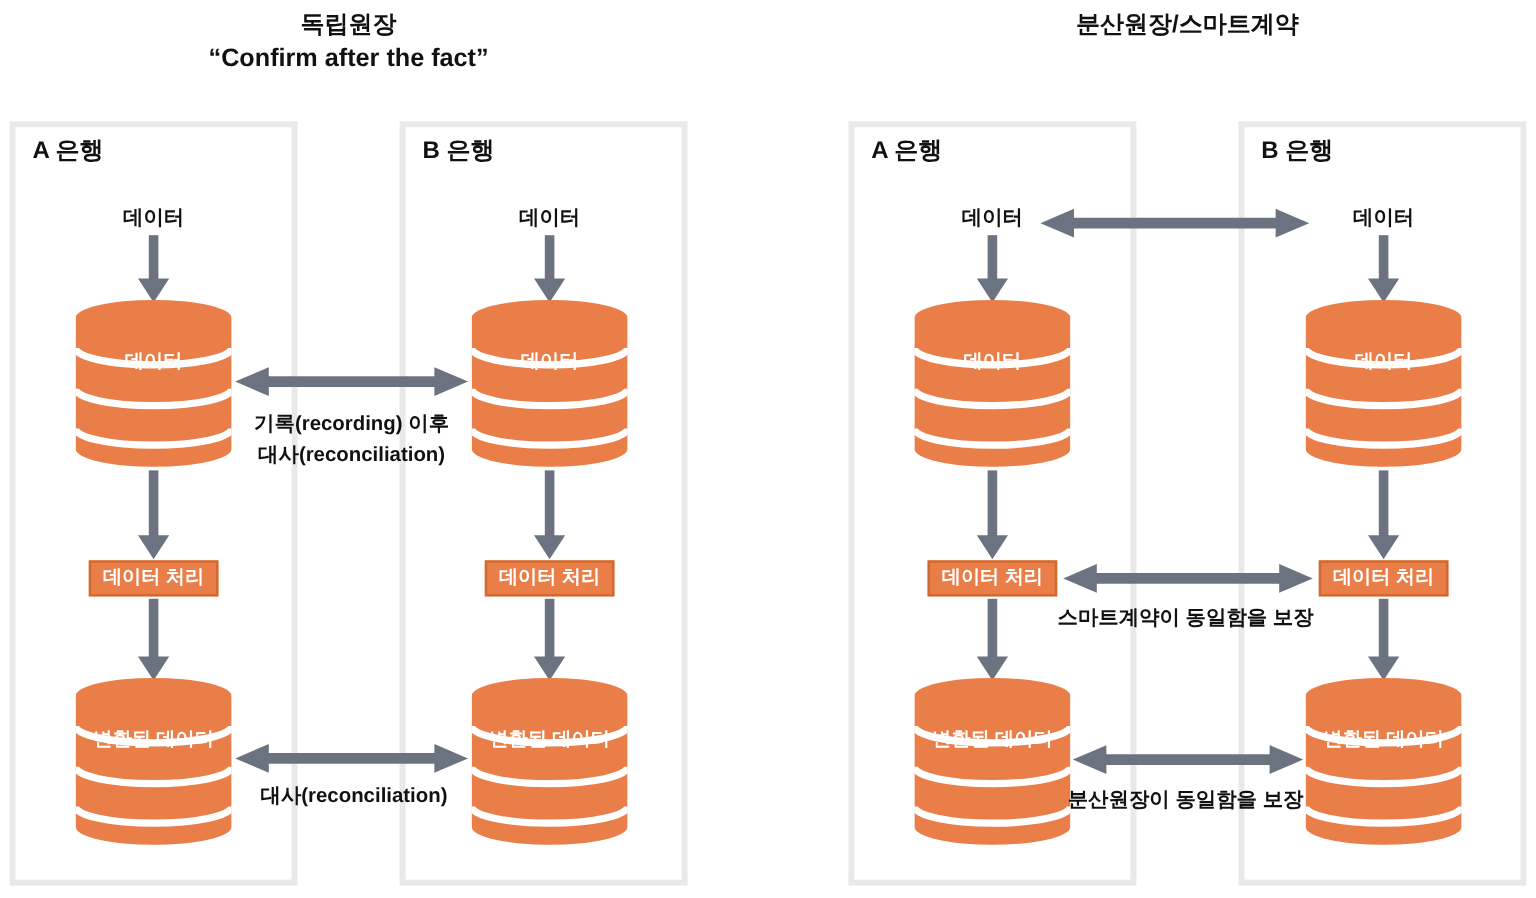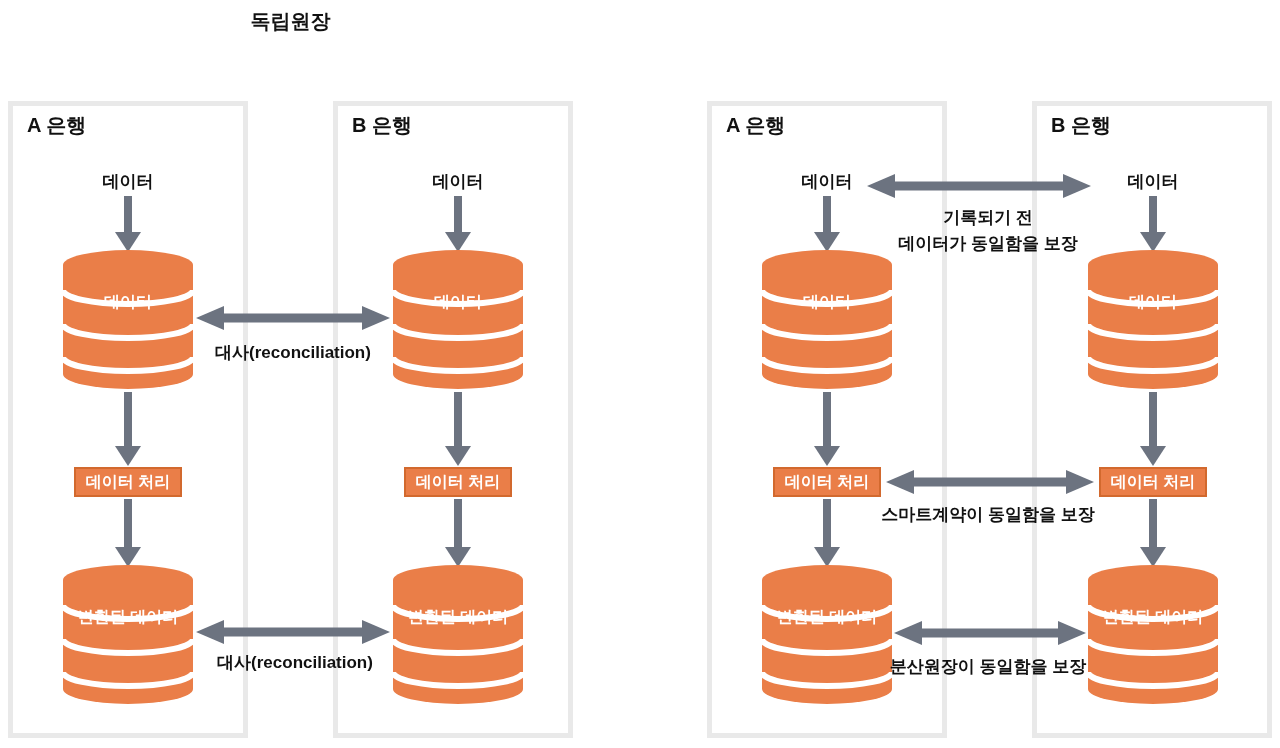--- a/index.html
+++ b/index.html
@@ -44,22 +44,24 @@
   .link-label{position:absolute;font-size:17px;font-weight:bold;text-align:center;line-height:26px;}
   .link-label span{display:block;}
 </style>
 </head>
 <body>
 
 <div class="canvas">
 
   <div class="title" style="left:8px;top:8px;width:565px;">
     <span class="t1">독립원장</span>
+    <span class="t2">“Confirm after the fact”</span>
   </div>
   <div class="title" style="left:707px;top:8px;width:565px;">
+    <span class="t1">분산원장/스마트계약</span>
   </div>
 
   <div class="panel" style="left:8px;top:101px;width:240px;height:637px;"></div>
   <div class="panel" style="left:333px;top:101px;width:240px;height:637px;"></div>
   <div class="panel" style="left:707px;top:101px;width:240px;height:637px;"></div>
   <div class="panel" style="left:1032px;top:101px;width:240px;height:637px;"></div>
 
   <div class="bank-label" style="left:27px;top:112px;">A 은행</div>
   <div class="bank-label" style="left:352px;top:112px;">B 은행</div>
   <div class="bank-label" style="left:726px;top:112px;">A 은행</div>
@@ -205,29 +207,26 @@
     <polygon points="209,16 181,4 181,28" style="fill:var(--arrow)"></polygon>
   </svg>
 
   <svg class="harrow" style="left:893px;top:617px;" width="194" height="32" viewBox="0 0 194 32">
     <line x1="22" y1="16" x2="172" y2="16" style="stroke:var(--arrow);stroke-width:9"></line>
     <polygon points="1,16 29,4 29,28" style="fill:var(--arrow)"></polygon>
     <polygon points="193,16 165,4 165,28" style="fill:var(--arrow)"></polygon>
   </svg>
 
   <div class="link-label" style="left:163px;top:340px;width:260px;">
+    <span>기록(recording) 이후</span>
     <span>대사(reconciliation)</span>
   </div>
   <div class="link-label" style="left:165px;top:650px;width:260px;">
     <span>대사(reconciliation)</span>
   </div>
-  <div class="link-label" style="left:855px;top:205px;width:266px;">
-    <span>기록되기 전</span>
-    <span>데이터가 동일함을 보장</span>
-  </div>
   <div class="link-label" style="left:838px;top:654px;width:300px;">
     <span>분산원장이 동일함을 보장</span>
   </div>
   <div class="link-label" style="left:838px;top:502px;width:300px;">
     <span>스마트계약이 동일함을 보장</span>
   </div>
 
 </div>
 
 </body></html>

